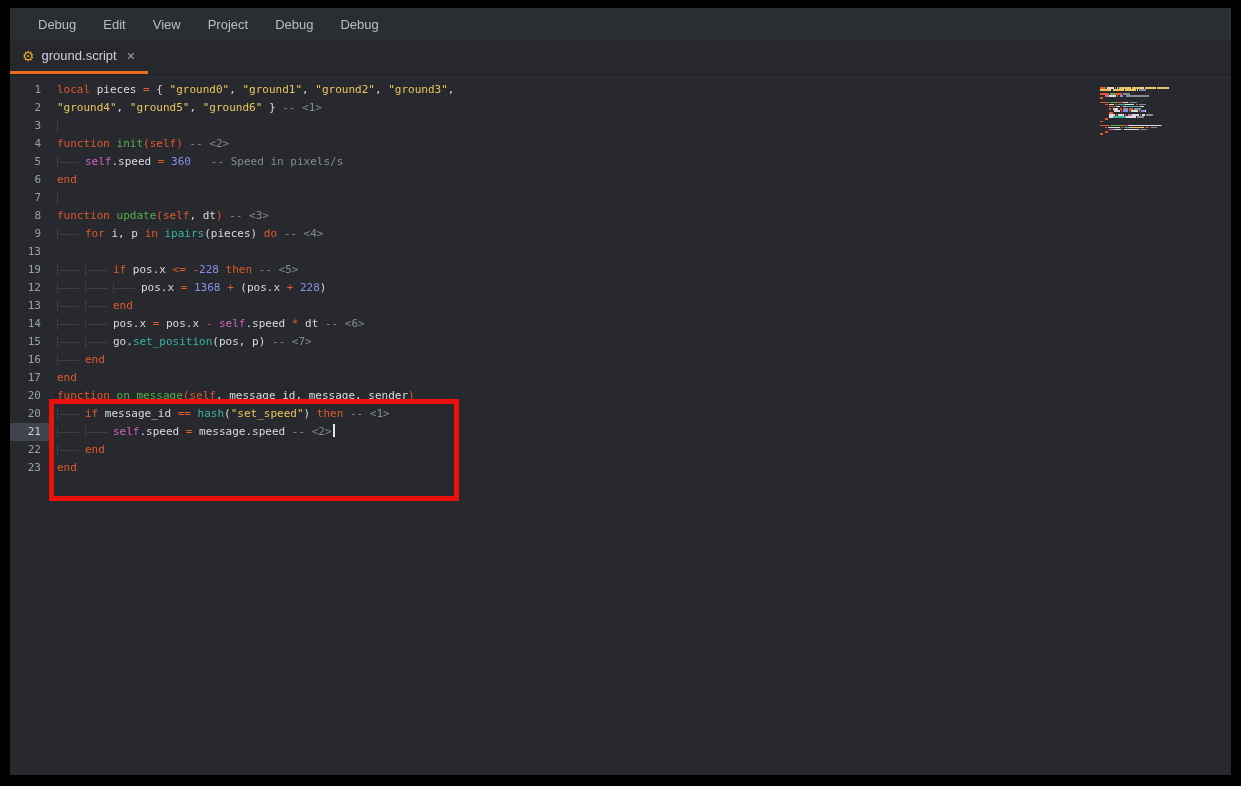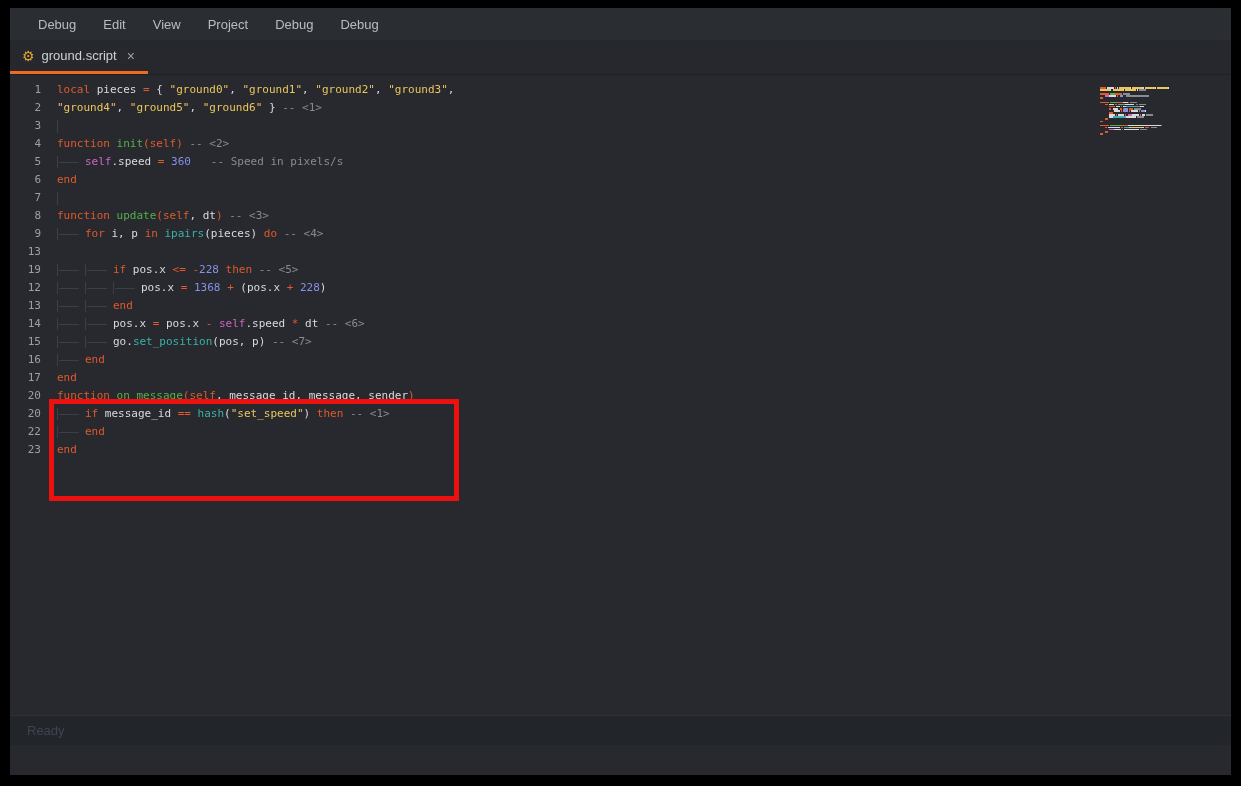--- a/index.html
+++ b/index.html
@@ -144,20 +144,24 @@
             <span class="num">17</span>
             <span class="txt"><span style="color: rgb(224, 90, 43);">end</span></span>
           </div>
           <div class="row">
             <span class="num">20</span>
             <span class="txt"><span style="color: rgb(224, 90, 43);">function</span><span style="color: rgb(216, 218, 222);"> </span><span style="color: rgb(85, 176, 74);">on_message</span><span style="color: rgb(224, 90, 43);">(</span><span style="color: rgb(224, 90, 43);">self</span><span style="color: rgb(216, 218, 222);">, message_id, message, sender</span><span style="color: rgb(224, 90, 43);">)</span></span>
           </div>
           <div class="row">
             <span class="num">20</span>
             <span class="txt"><span class="tg"></span><span style="color: rgb(224, 90, 43);">if</span><span style="color: rgb(216, 218, 222);"> message_id </span><span style="color: rgb(224, 90, 43);">==</span><span style="color: rgb(216, 218, 222);"> </span><span style="color: rgb(56, 178, 167);">hash</span><span style="color: rgb(216, 218, 222);">(</span><span style="color: rgb(235, 198, 92);">"set_speed"</span><span style="color: rgb(216, 218, 222);">) </span><span style="color: rgb(224, 90, 43);">then</span><span style="color: rgb(216, 218, 222);"> </span><span style="color: rgb(134, 140, 149);">-- &lt;1&gt;</span></span>
+          </div>
+          <div class="row cur">
+            <span class="num">21</span>
+            <span class="txt"><span class="tg"></span><span class="tg"></span><span style="color: rgb(210, 99, 195);">self</span><span style="color: rgb(216, 218, 222);">.speed </span><span style="color: rgb(224, 90, 43);">=</span><span style="color: rgb(216, 218, 222);"> message.speed </span><span style="color: rgb(134, 140, 149);">-- &lt;2&gt;</span><span class="caret"></span></span>
           </div>
           <div class="row">
             <span class="num">22</span>
             <span class="txt"><span class="tg"></span><span style="color: rgb(224, 90, 43);">end</span></span>
           </div>
           <div class="row">
             <span class="num">23</span>
             <span class="txt"><span style="color: rgb(224, 90, 43);">end</span></span>
           </div>
         </div>
@@ -182,18 +186,15 @@
           <div class="mm-row" style="padding-left: 0px;"></div>
           <div class="mm-row" style="padding-left: 0px;"><span class="mm-bar" style="margin-left: 0px; margin-right: 0px; width: 9.2px; background: rgb(224, 90, 43);"></span><span class="mm-bar" style="margin-left: 1.15px; margin-right: 0px; width: 0px;"></span><span class="mm-bar" style="margin-left: 0px; margin-right: 0px; width: 11.5px; background: rgb(85, 176, 74);"></span><span class="mm-bar" style="margin-left: 0px; margin-right: 0px; width: 1.15px; background: rgb(224, 90, 43);"></span><span class="mm-bar" style="margin-left: 0px; margin-right: 0px; width: 4.6px; background: rgb(224, 90, 43);"></span><span class="mm-bar" style="margin-left: 0px; margin-right: 0px; width: 33.35px; background: rgb(216, 218, 222);"></span><span class="mm-bar" style="margin-left: 0px; margin-right: 0px; width: 1.15px; background: rgb(224, 90, 43);"></span></div>
           <div class="mm-row" style="padding-left: 4.6px;"><span class="mm-bar" style="margin-left: 0px; margin-right: 0px; width: 2.3px; background: rgb(224, 90, 43);"></span><span class="mm-bar" style="margin-left: 1.15px; margin-right: 1.15px; width: 11.5px; background: rgb(216, 218, 222);"></span><span class="mm-bar" style="margin-left: 0px; margin-right: 0px; width: 2.3px; background: rgb(224, 90, 43);"></span><span class="mm-bar" style="margin-left: 1.15px; margin-right: 0px; width: 0px;"></span><span class="mm-bar" style="margin-left: 0px; margin-right: 0px; width: 4.6px; background: rgb(56, 178, 167);"></span><span class="mm-bar" style="margin-left: 0px; margin-right: 0px; width: 1.15px; background: rgb(216, 218, 222);"></span><span class="mm-bar" style="margin-left: 0px; margin-right: 0px; width: 12.65px; background: rgb(235, 198, 92);"></span><span class="mm-bar" style="margin-left: 0px; margin-right: 1.15px; width: 1.15px; background: rgb(216, 218, 222);"></span><span class="mm-bar" style="margin-left: 0px; margin-right: 0px; width: 4.6px; background: rgb(224, 90, 43);"></span><span class="mm-bar" style="margin-left: 1.15px; margin-right: 0px; width: 0px;"></span><span class="mm-bar" style="margin-left: 0px; margin-right: 0px; width: 6.9px; background: rgb(134, 140, 149);"></span></div>
           <div class="mm-row" style="padding-left: 9.2px;"><span class="mm-bar" style="margin-left: 0px; margin-right: 0px; width: 4.6px; background: rgb(210, 99, 195);"></span><span class="mm-bar" style="margin-left: 0px; margin-right: 1.15px; width: 6.9px; background: rgb(216, 218, 222);"></span><span class="mm-bar" style="margin-left: 0px; margin-right: 0px; width: 1.15px; background: rgb(224, 90, 43);"></span><span class="mm-bar" style="margin-left: 1.15px; margin-right: 1.15px; width: 14.95px; background: rgb(216, 218, 222);"></span><span class="mm-bar" style="margin-left: 0px; margin-right: 0px; width: 6.9px; background: rgb(134, 140, 149);"></span></div>
           <div class="mm-row" style="padding-left: 4.6px;"><span class="mm-bar" style="margin-left: 0px; margin-right: 0px; width: 3.45px; background: rgb(224, 90, 43);"></span></div>
           <div class="mm-row" style="padding-left: 0px;"><span class="mm-bar" style="margin-left: 0px; margin-right: 0px; width: 3.45px; background: rgb(224, 90, 43);"></span></div>
         </div>
       <div class="redbox"></div>
     </div>
 
-    <div class="statusbar">
-      <span class="status-text">Ready</span>
-    </div>
 
   </div>
 </div>
 
 </body></html>

